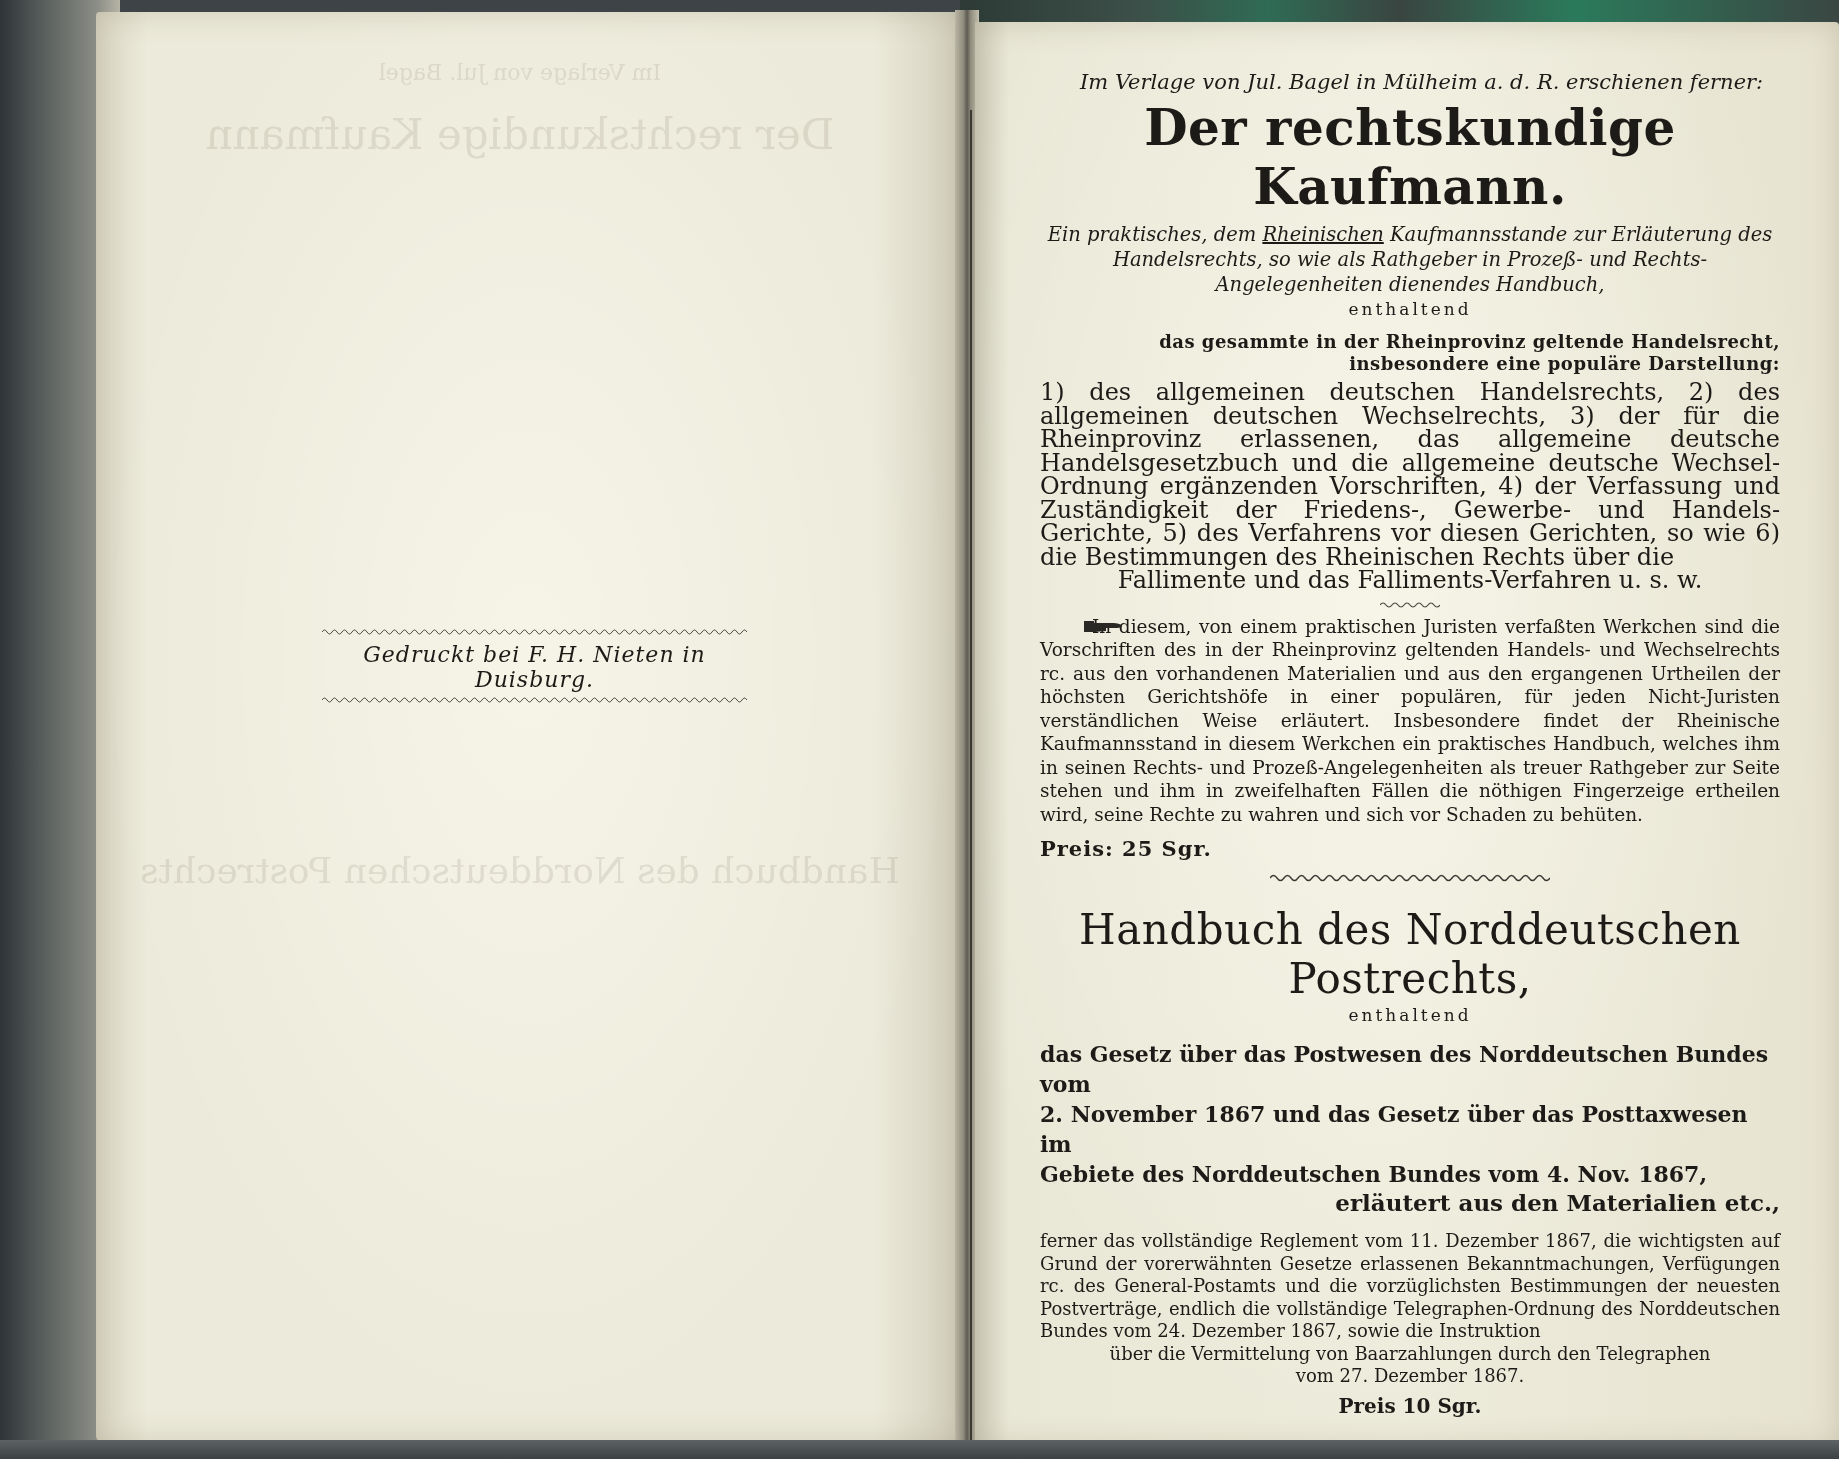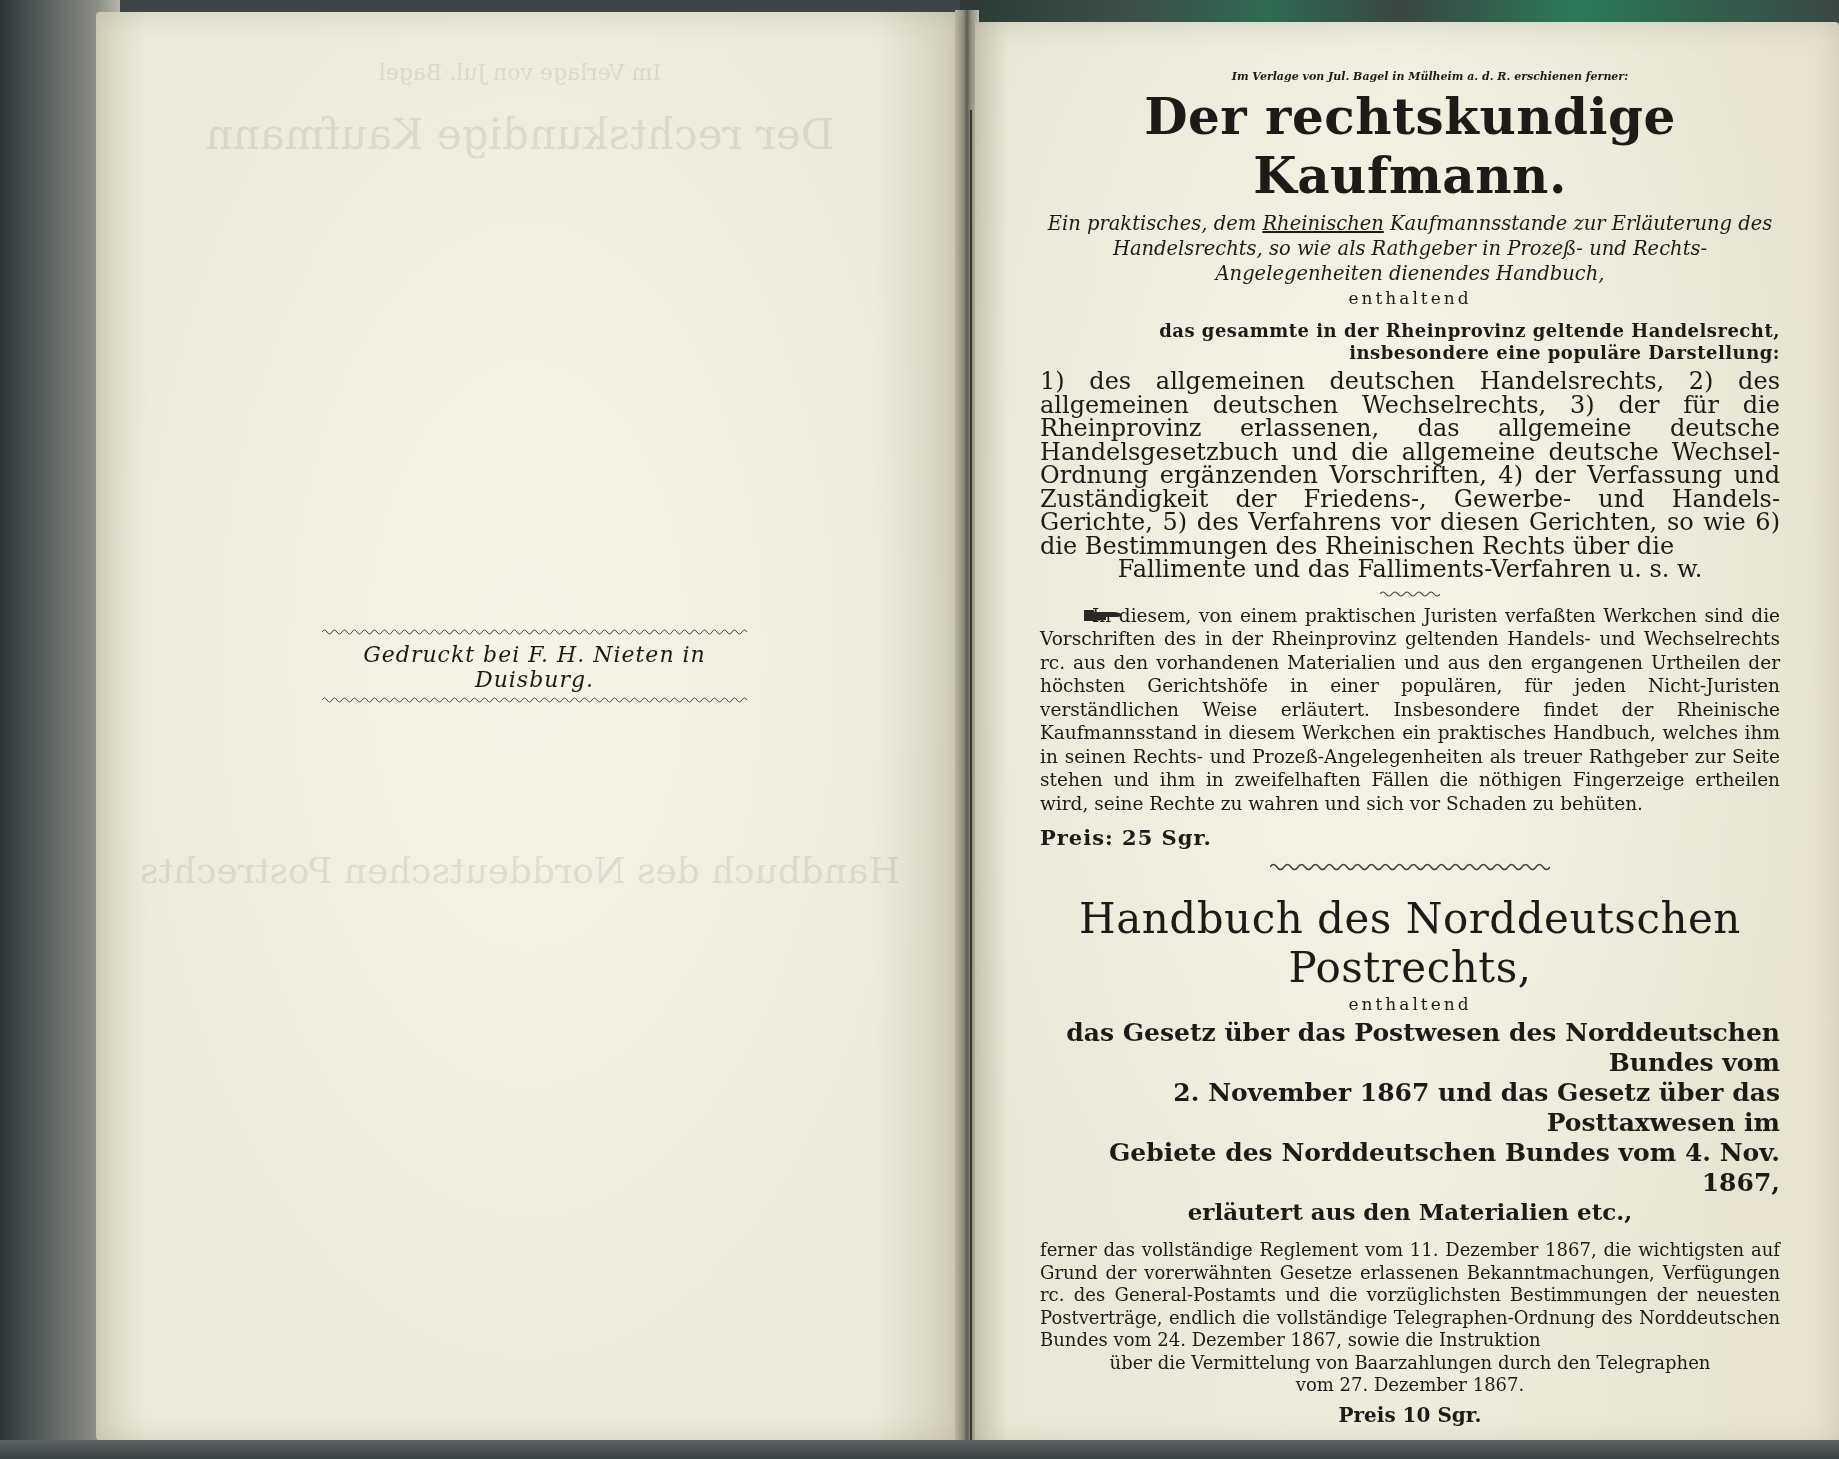--- a/index.html
+++ b/index.html
@@ -80,38 +80,38 @@
   }
 
   .watermark {
     position: absolute; left: 40px; top: 1470px;
     font-family: "Liberation Mono", "DejaVu Sans Mono", monospace;
     font-size: 25px; color: #2a2a28; letter-spacing: 0.5px;
   }
 
   
   .rp { position: absolute; left: 1040px; top: 70px; width: 740px; }
-  .publisher-line { font-size: 11px; text-align: center; font-style: italic; margin-left: 40px; font-weight: bold; }
+  .publisher-line { font-size: 21px; text-align: left; font-style: italic; margin-left: 40px; }
   .title-1 {
     font-size: 50px; font-weight: bold; text-align: center; margin-top: 4px; letter-spacing: 0.5px;
     font-family: "DejaVu Serif", serif;
   }
   .subtitle { font-size: 19.5px; text-align: center; line-height: 25px; margin-top: 6px; font-style: italic; }
   .subtitle .ul { text-decoration: underline; text-decoration-thickness: 2px; }
   .spaced { letter-spacing: 3px; font-size: 17px; text-align: center; margin-top: 2px; }
   .bold-intro { font-size: 18px; font-weight: bold; text-align: right; line-height: 22px; margin-top: 12px; letter-spacing: 0.5px; }
   .list-para { font-size: 24px; line-height: 23.5px; text-align: justify; margin-top: 6px; }
   .list-para .last { text-align: center; display: block; }
   .small-wave { margin: 8px auto 6px auto; }
   .body-para { font-size: 18.5px; line-height: 23.5px; text-align: justify; text-indent: 44px; position: relative; }
   .hand-icon { position: absolute; left: 44px; top: 3px; width: 40px; height: 16px; }
   .price { font-size: 21px; font-weight: bold; text-align: left; margin-top: 10px; letter-spacing: 1px; }
   .title-2 { font-size: 42px; text-align: center; margin-top: 22px; letter-spacing: 0.5px; }
-  .law-lines { font-size: 25px; font-weight: bold; text-align: right; line-height: 30px; margin-top: 4px; }
-  .explained { font-size: 23px; font-weight: bold; text-align: center; margin-top: 0px; }
+  .law-lines { font-size: 22px; font-weight: bold; text-align: left; line-height: 30px; margin-top: 14px; }
+  .explained { font-size: 23px; font-weight: bold; text-align: right; margin-top: 0px; }
   .regs { font-size: 18px; line-height: 22.5px; text-align: justify; margin-top: 14px; }
   .regs .c { display: block; text-align: center; }
   .price2 { font-size: 20px; font-weight: bold; text-align: center; margin-top: 6px; }
 </style>
 </head>
 <body>
 
 <div class="scan">
   <div class="cover-left"></div>
   <div class="cover-top-right"></div>

